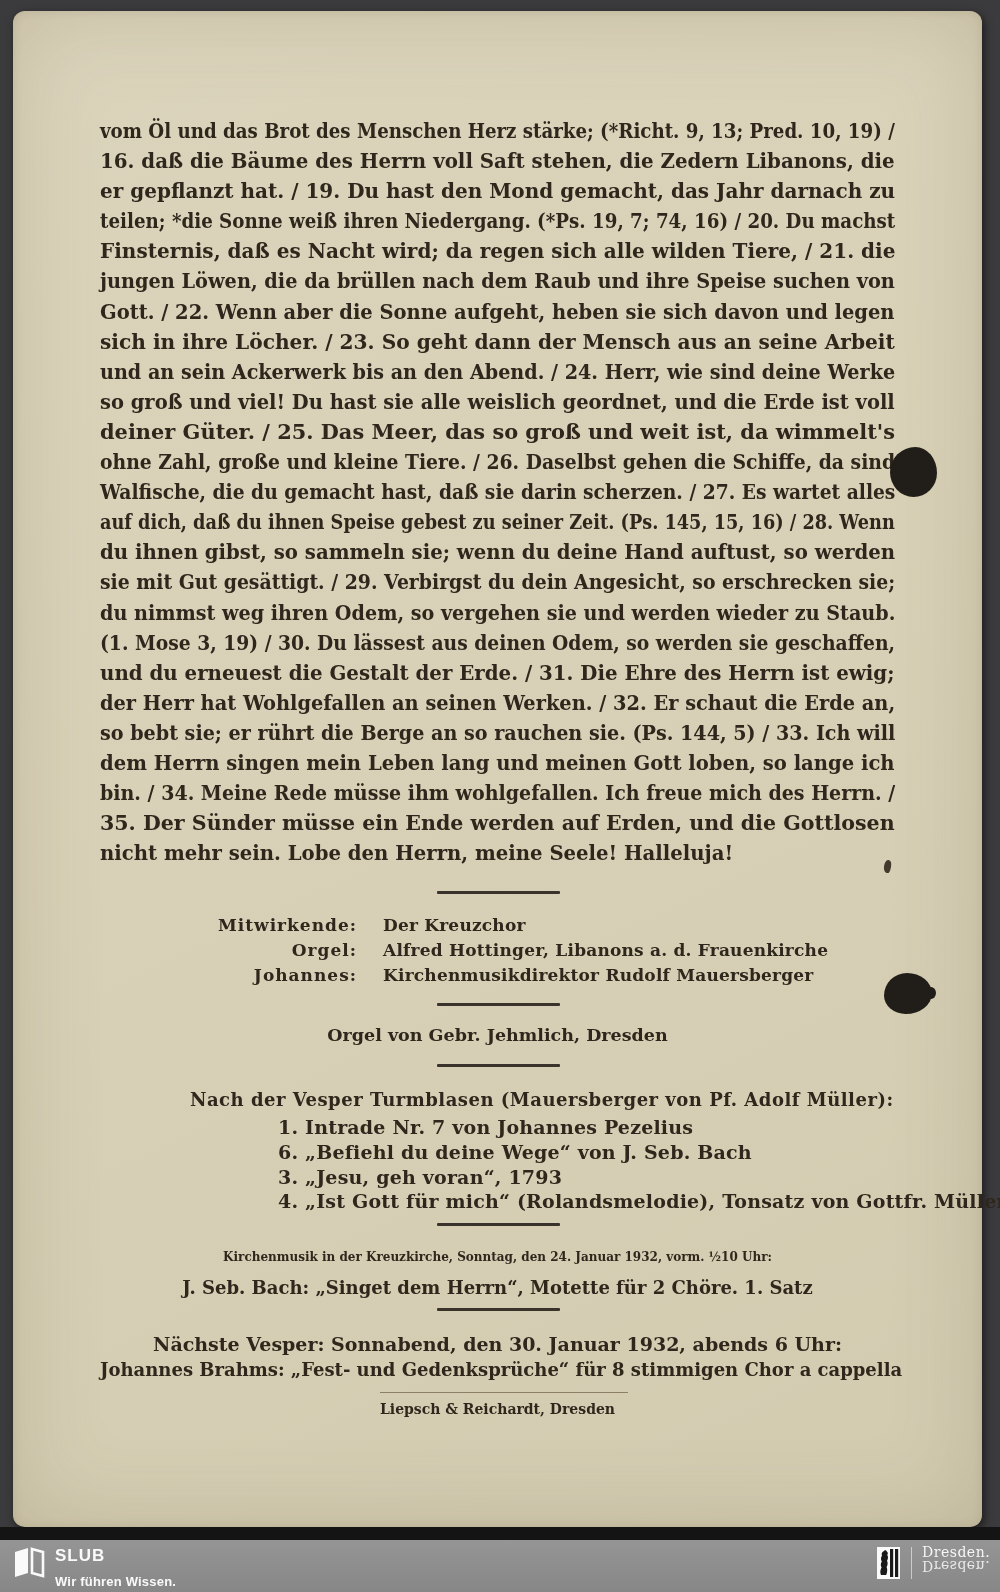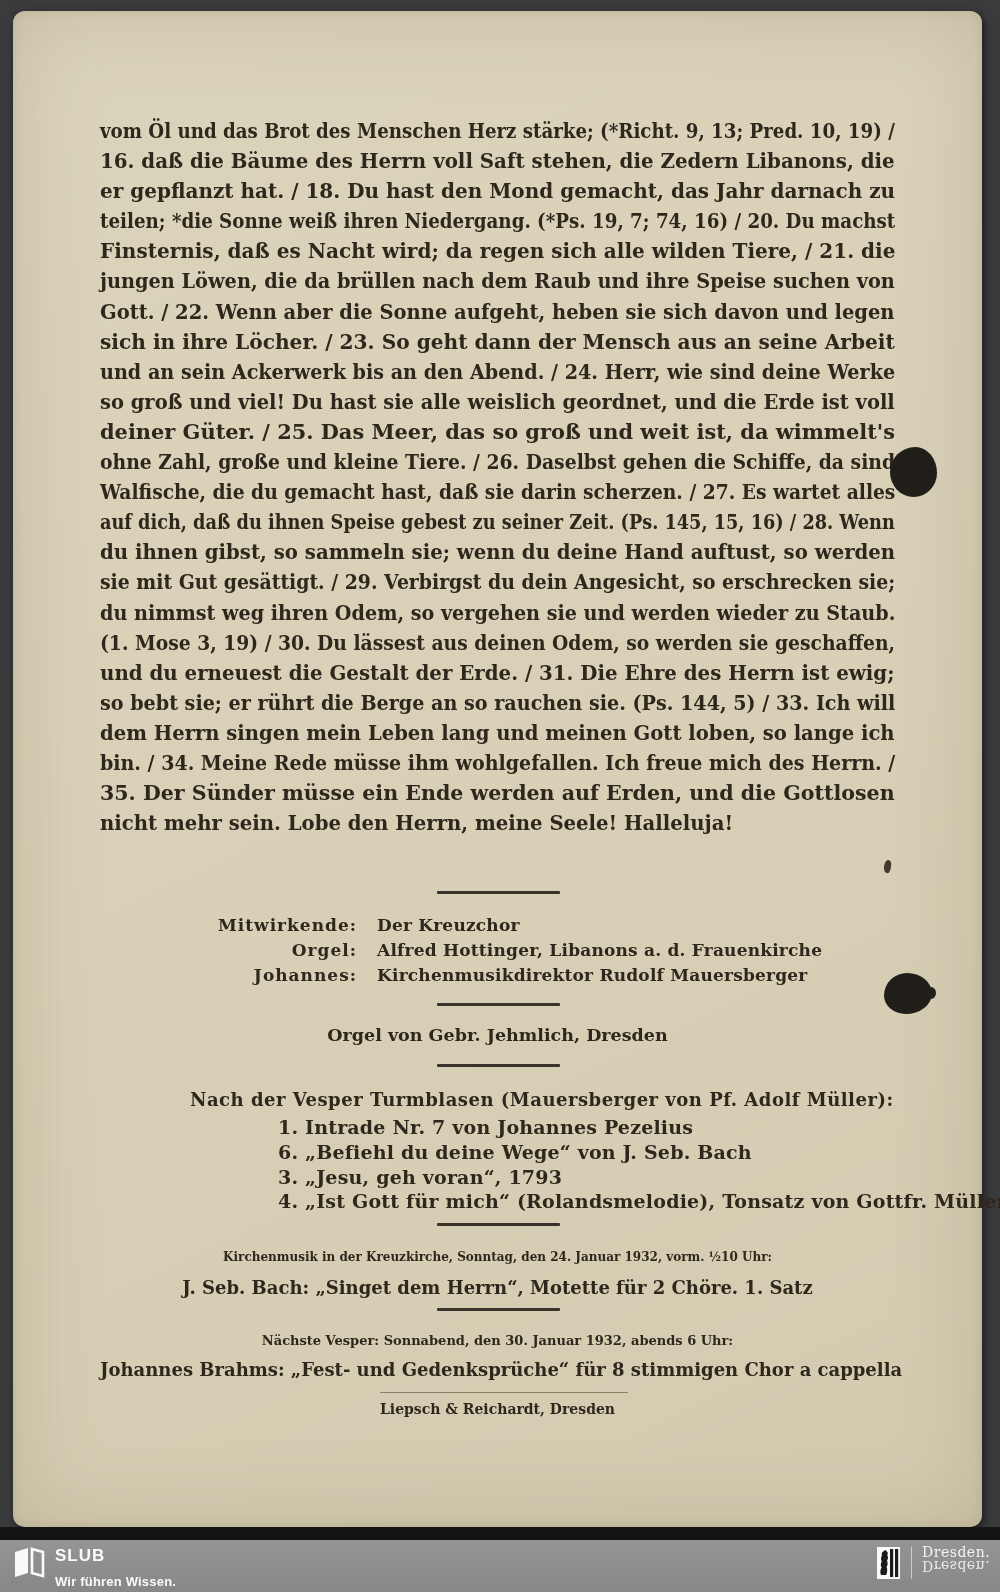--- a/index.html
+++ b/index.html
@@ -21,21 +21,21 @@
   .psalm .line{height:30.1px;width:795px;overflow:visible;}
   .psalm .line:last-child{width:633px;}
   .fit>span{display:inline-block;white-space:nowrap;transform-origin:0 50%;}
   
   .divider{position:absolute;left:424px;width:123px;height:3px;background:#3a332b;border-radius:1px;}
   .thin-rule{position:absolute;left:367px;width:248px;height:1px;background:#8b8066;}
   
   .performers{position:absolute;left:100px;top:902px;width:720px;font-size:17px;}
   .performers .row{display:flex;line-height:25px;}
   .performers .lbl{width:244px;text-align:right;letter-spacing:1px;}
-  .performers .val{margin-left:20px;letter-spacing:.2px;}
+  .performers .val{margin-left:26px;letter-spacing:.2px;}
   
   .center-line{position:absolute;left:87px;width:795px;text-align:center;white-space:nowrap;}
   
   .turm-head{position:absolute;left:177px;top:1078px;font-size:18px;letter-spacing:.5px;white-space:nowrap;}
   .turm-list{position:absolute;left:265px;top:1104px;font-size:19px;}
   .turm-list .titem{line-height:24.8px;white-space:nowrap;letter-spacing:.2px;}
   
   .blob1{position:absolute;left:877px;top:436px;width:47px;height:50px;background:#211e1a;border-radius:54% 46% 50% 50%/50% 52% 48% 50%;}
   .blob2{position:absolute;left:871px;top:962px;width:48px;height:41px;background:#211e1a;border-radius:48% 52% 55% 45%/55% 50% 50% 45%;}
   .blob2:after{content:"";position:absolute;right:-4px;top:14px;width:10px;height:12px;background:#211e1a;border-radius:50%;}
@@ -57,37 +57,38 @@
   .dresden-mirror{display:block;font-size:14px;letter-spacing:.5px;color:#f6f6f6;transform:scaleY(-1);opacity:.88;margin-top:0px;}
 </style>
 </head>
 <body>
 
 <div class="page">
 
   <div class="psalm ink">
       <div class="line fit"><span style="transform: scaleX(0.910653);">vom Öl und das Brot des Menschen Herz stärke; (*Richt. 9, 13; Pred. 10, 19) /</span></div>
       <div class="line fit"><span style="transform: scaleX(0.990037);">16. daß die Bäume des Herrn voll Saft stehen, die Zedern Libanons, die</span></div>
-      <div class="line fit"><span style="transform: scaleX(1);">er gepflanzt hat. / 18. Du hast den Mond gemacht, das Jahr darnach zu</span></div>
+      <div class="line fit"><span style="transform: scaleX(1);">er gepflanzt hat. / 19. Du hast den Mond gemacht, das Jahr darnach zu</span></div>
       <div class="line fit"><span style="transform: scaleX(0.912744);">teilen; *die Sonne weiß ihren Niedergang. (*Ps. 19, 7; 74, 16) / 20. Du machst</span></div>
       <div class="line fit"><span style="transform: scaleX(1.00126);">Finsternis, daß es Nacht wird; da regen sich alle wilden Tiere, / 21. die</span></div>
       <div class="line fit"><span style="transform: scaleX(0.964806);">jungen Löwen, die da brüllen nach dem Raub und ihre Speise suchen von</span></div>
       <div class="line fit"><span style="transform: scaleX(0.974265);">Gott. / 22. Wenn aber die Sonne aufgeht, heben sie sich davon und legen</span></div>
       <div class="line fit"><span style="transform: scaleX(1.0076);">sich in ihre Löcher. / 23. So geht dann der Mensch aus an seine Arbeit</span></div>
       <div class="line fit"><span style="transform: scaleX(0.957831);">und an sein Ackerwerk bis an den Abend. / 24. Herr, wie sind deine Werke</span></div>
       <div class="line fit"><span style="transform: scaleX(0.974265);">so groß und viel! Du hast sie alle weislich geordnet, und die Erde ist voll</span></div>
       <div class="line fit"><span style="transform: scaleX(1.04468);">deiner Güter. / 25. Das Meer, das so groß und weit ist, da wimmelt's</span></div>
       <div class="line fit"><span style="transform: scaleX(0.939716);">ohne Zahl, große und kleine Tiere. / 26. Daselbst gehen die Schiffe, da sind</span></div>
       <div class="line fit"><span style="transform: scaleX(0.934195);">Walfische, die du gemacht hast, daß sie darin scherzen. / 27. Es wartet alles</span></div>
       <div class="line fit"><span style="transform: scaleX(0.884316);">auf dich, daß du ihnen Speise gebest zu seiner Zeit. (Ps. 145, 15, 16) / 28. Wenn</span></div>
       <div class="line fit"><span style="transform: scaleX(0.98513);">du ihnen gibst, so sammeln sie; wenn du deine Hand auftust, so werden</span></div>
       <div class="line fit"><span style="transform: scaleX(0.941943);">sie mit Gut gesättigt. / 29. Verbirgst du dein Angesicht, so erschrecken sie;</span></div>
       <div class="line fit"><span style="transform: scaleX(0.957831);">du nimmst weg ihren Odem, so vergehen sie und werden wieder zu Staub.</span></div>
       <div class="line fit"><span style="transform: scaleX(0.936396);">(1. Mose 3, 19) / 30. Du lässest aus deinen Odem, so werden sie geschaffen,</span></div>
       <div class="line fit"><span style="transform: scaleX(0.988806);">und du erneuest die Gestalt der Erde. / 31. Die Ehre des Herrn ist ewig;</span></div>
+      <div class="line fit"><span style="transform: scaleX(0.968331);">der Herr hat Wohlgefallen an seinen Werken. / 32. Er schaut die Erde an,</span></div>
       <div class="line fit"><span style="transform: scaleX(0.956679);">so bebt sie; er rührt die Berge an so rauchen sie. (Ps. 144, 5) / 33. Ich will</span></div>
       <div class="line fit"><span style="transform: scaleX(0.979064);">dem Herrn singen mein Leben lang und meinen Gott loben, so lange ich</span></div>
       <div class="line fit"><span style="transform: scaleX(0.950957);">bin. / 34. Meine Rede müsse ihm wohlgefallen. Ich freue mich des Herrn. /</span></div>
       <div class="line fit"><span style="transform: scaleX(1.02846);">35. Der Sünder müsse ein Ende werden auf Erden, und die Gottlosen</span></div>
       <div class="line fit"><span style="transform: scaleX(0.982919);">nicht mehr sein. Lobe den Herrn, meine Seele! Halleluja!</span></div>
     </div>
 
   <div class="divider" style="top:880px"></div>
 
   <div class="performers ink">
@@ -119,21 +120,21 @@
       <div class="titem"><span>4. „Ist Gott für mich“ (Rolandsmelodie), Tonsatz von Gottfr. Müller</span></div>
     </div>
 
   <div class="divider" style="top:1212px"></div>
 
   <div class="center-line ink" style="top:1239px;font-size:12px;">Kirchenmusik in der Kreuzkirche, Sonntag, den 24. Januar 1932, vorm. ½10 Uhr:</div>
   <div class="center-line ink" style="top:1266px;font-size:18px;">J. Seb. Bach: „Singet dem Herrn“, Motette für 2 Chöre.  1. Satz</div>
 
   <div class="divider" style="top:1297px"></div>
 
-  <div class="center-line ink" style="top:1322px;font-size:13px;">Nächste Vesper: Sonnabend, den 30. Januar 1932, abends 6 Uhr:</div>
+  <div class="center-line ink" style="top:1322px;font-size:19px;">Nächste Vesper: Sonnabend, den 30. Januar 1932, abends 6 Uhr:</div>
   <div class="center-line ink" style="top:1348px;font-size:18px;">Johannes Brahms: „Fest- und Gedenksprüche“ für 8 stimmigen Chor a cappella</div>
 
   <div class="thin-rule" style="top:1381px"></div>
   <div class="center-line ink" style="top:1390px;font-size:14px;">Liepsch &amp; Reichardt, Dresden</div>
 
   <div class="blob1"></div>
   <div class="blob2"></div>
   <div class="speck"></div>
 </div>
 

